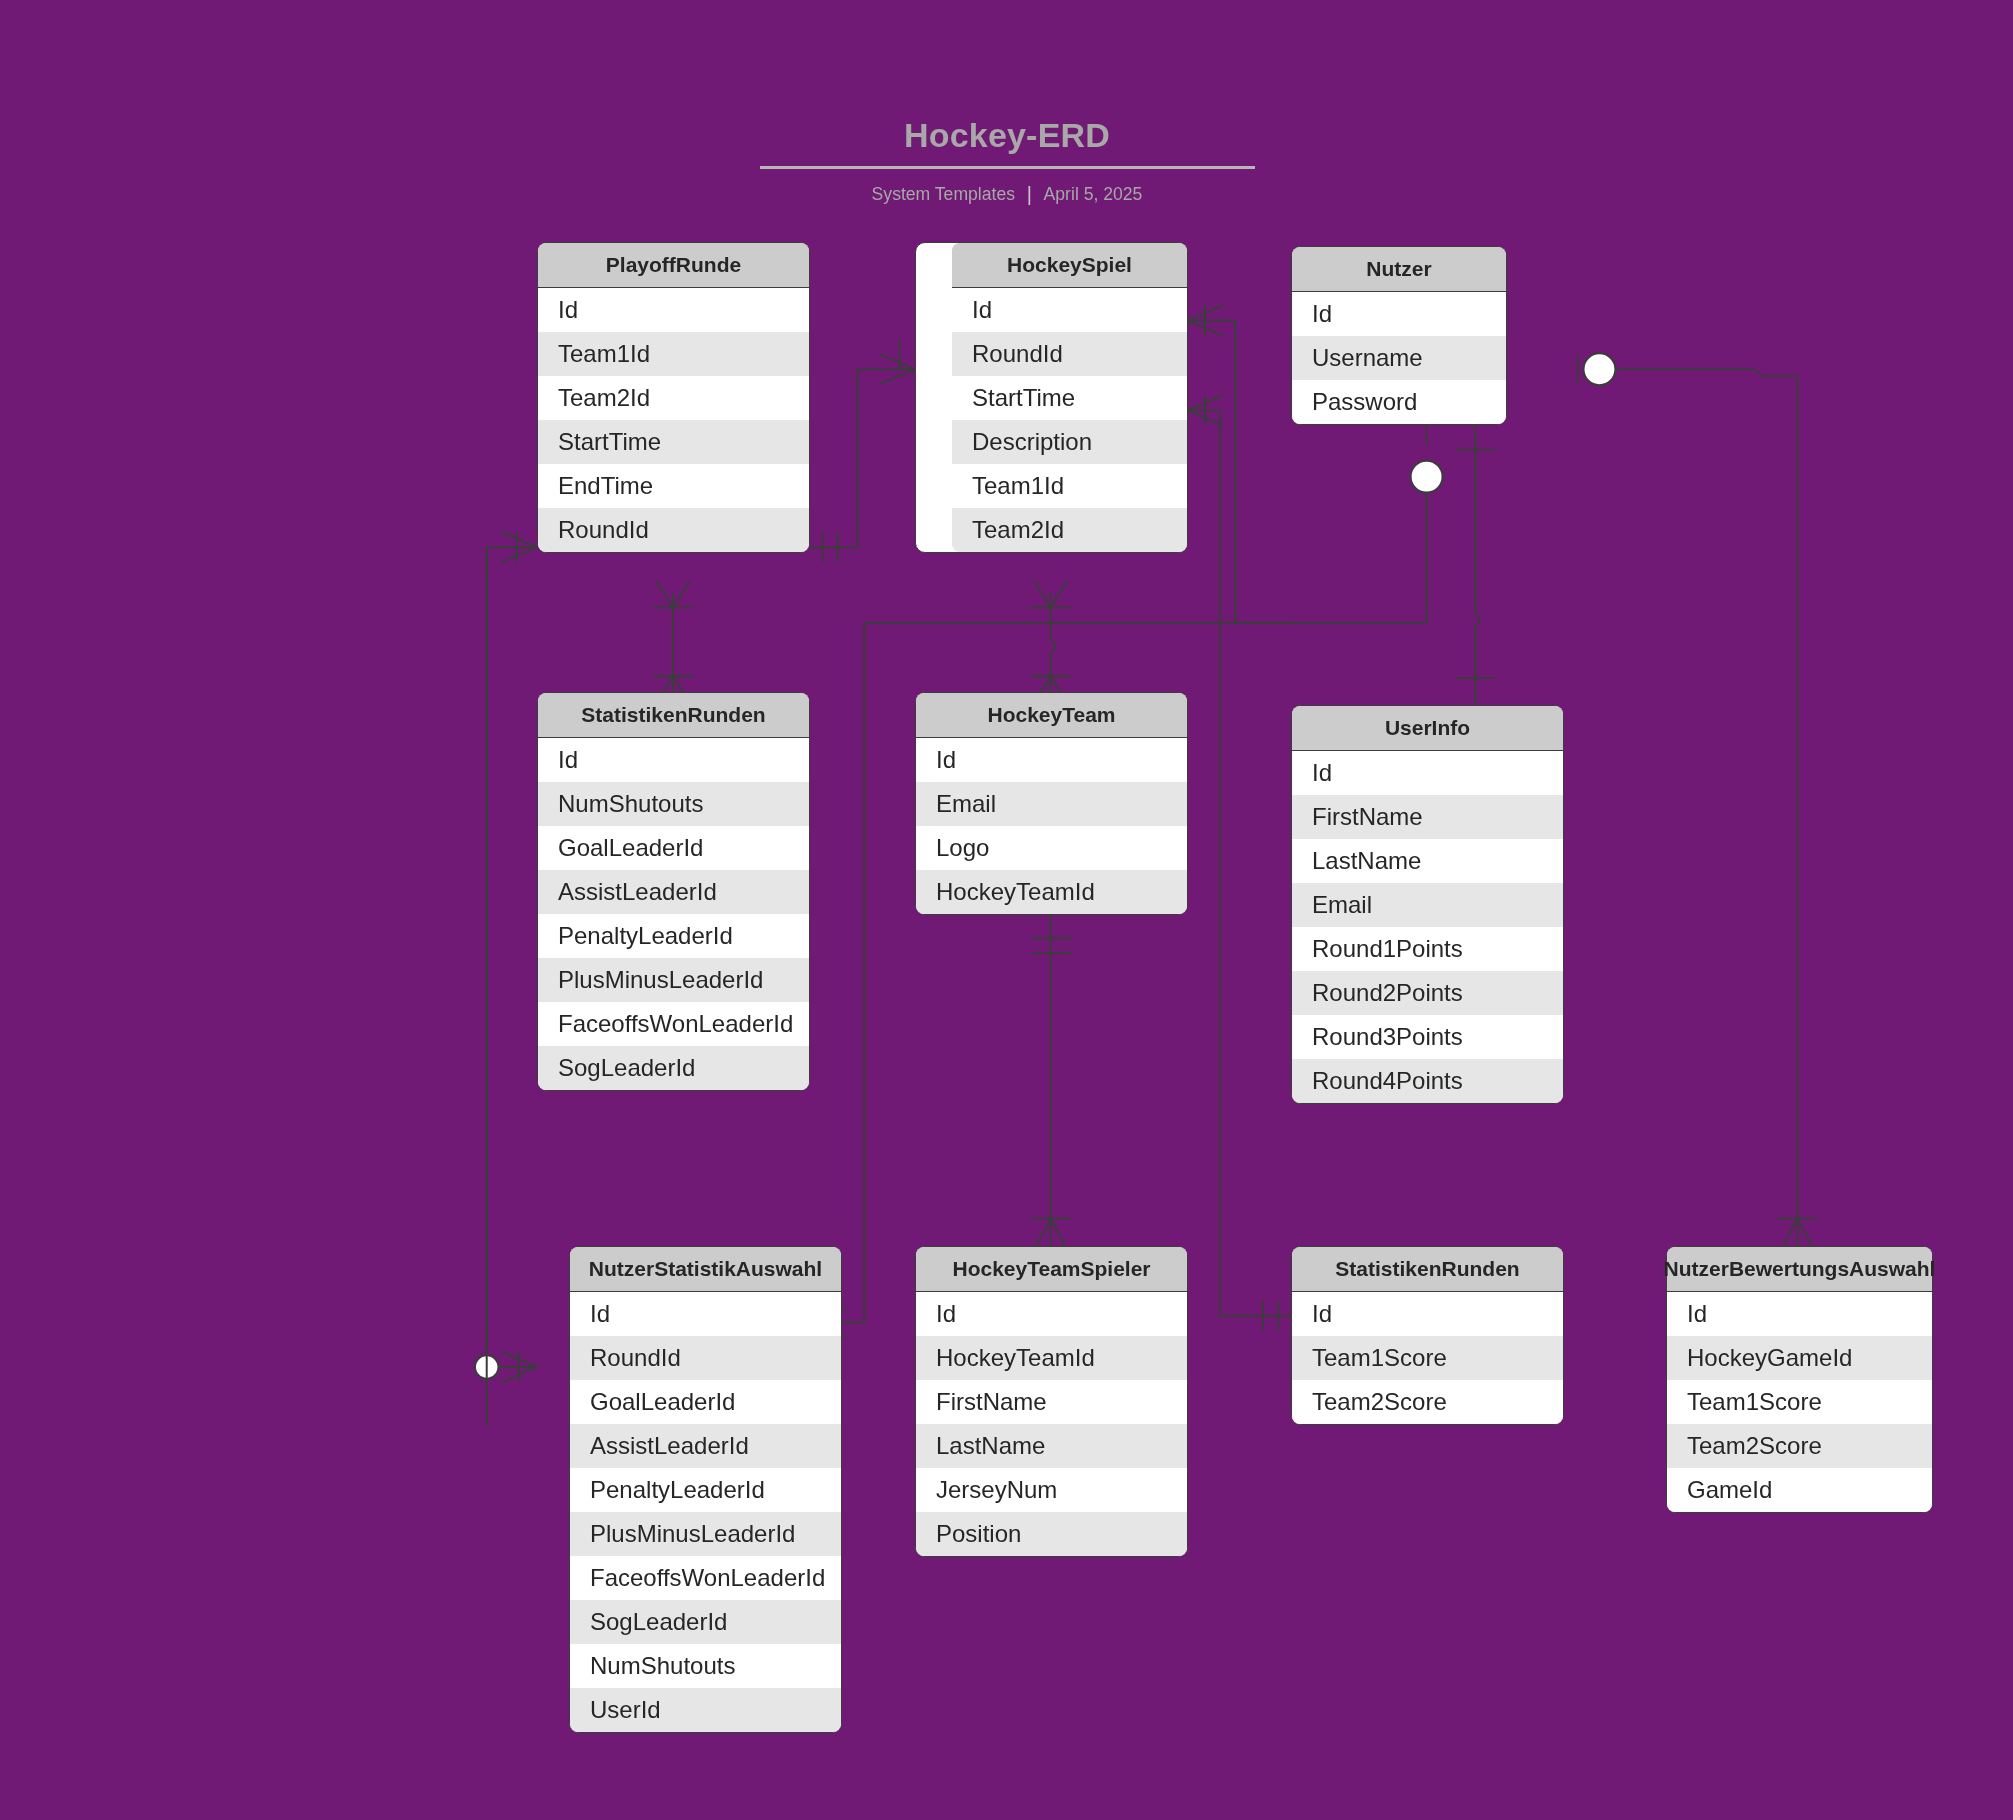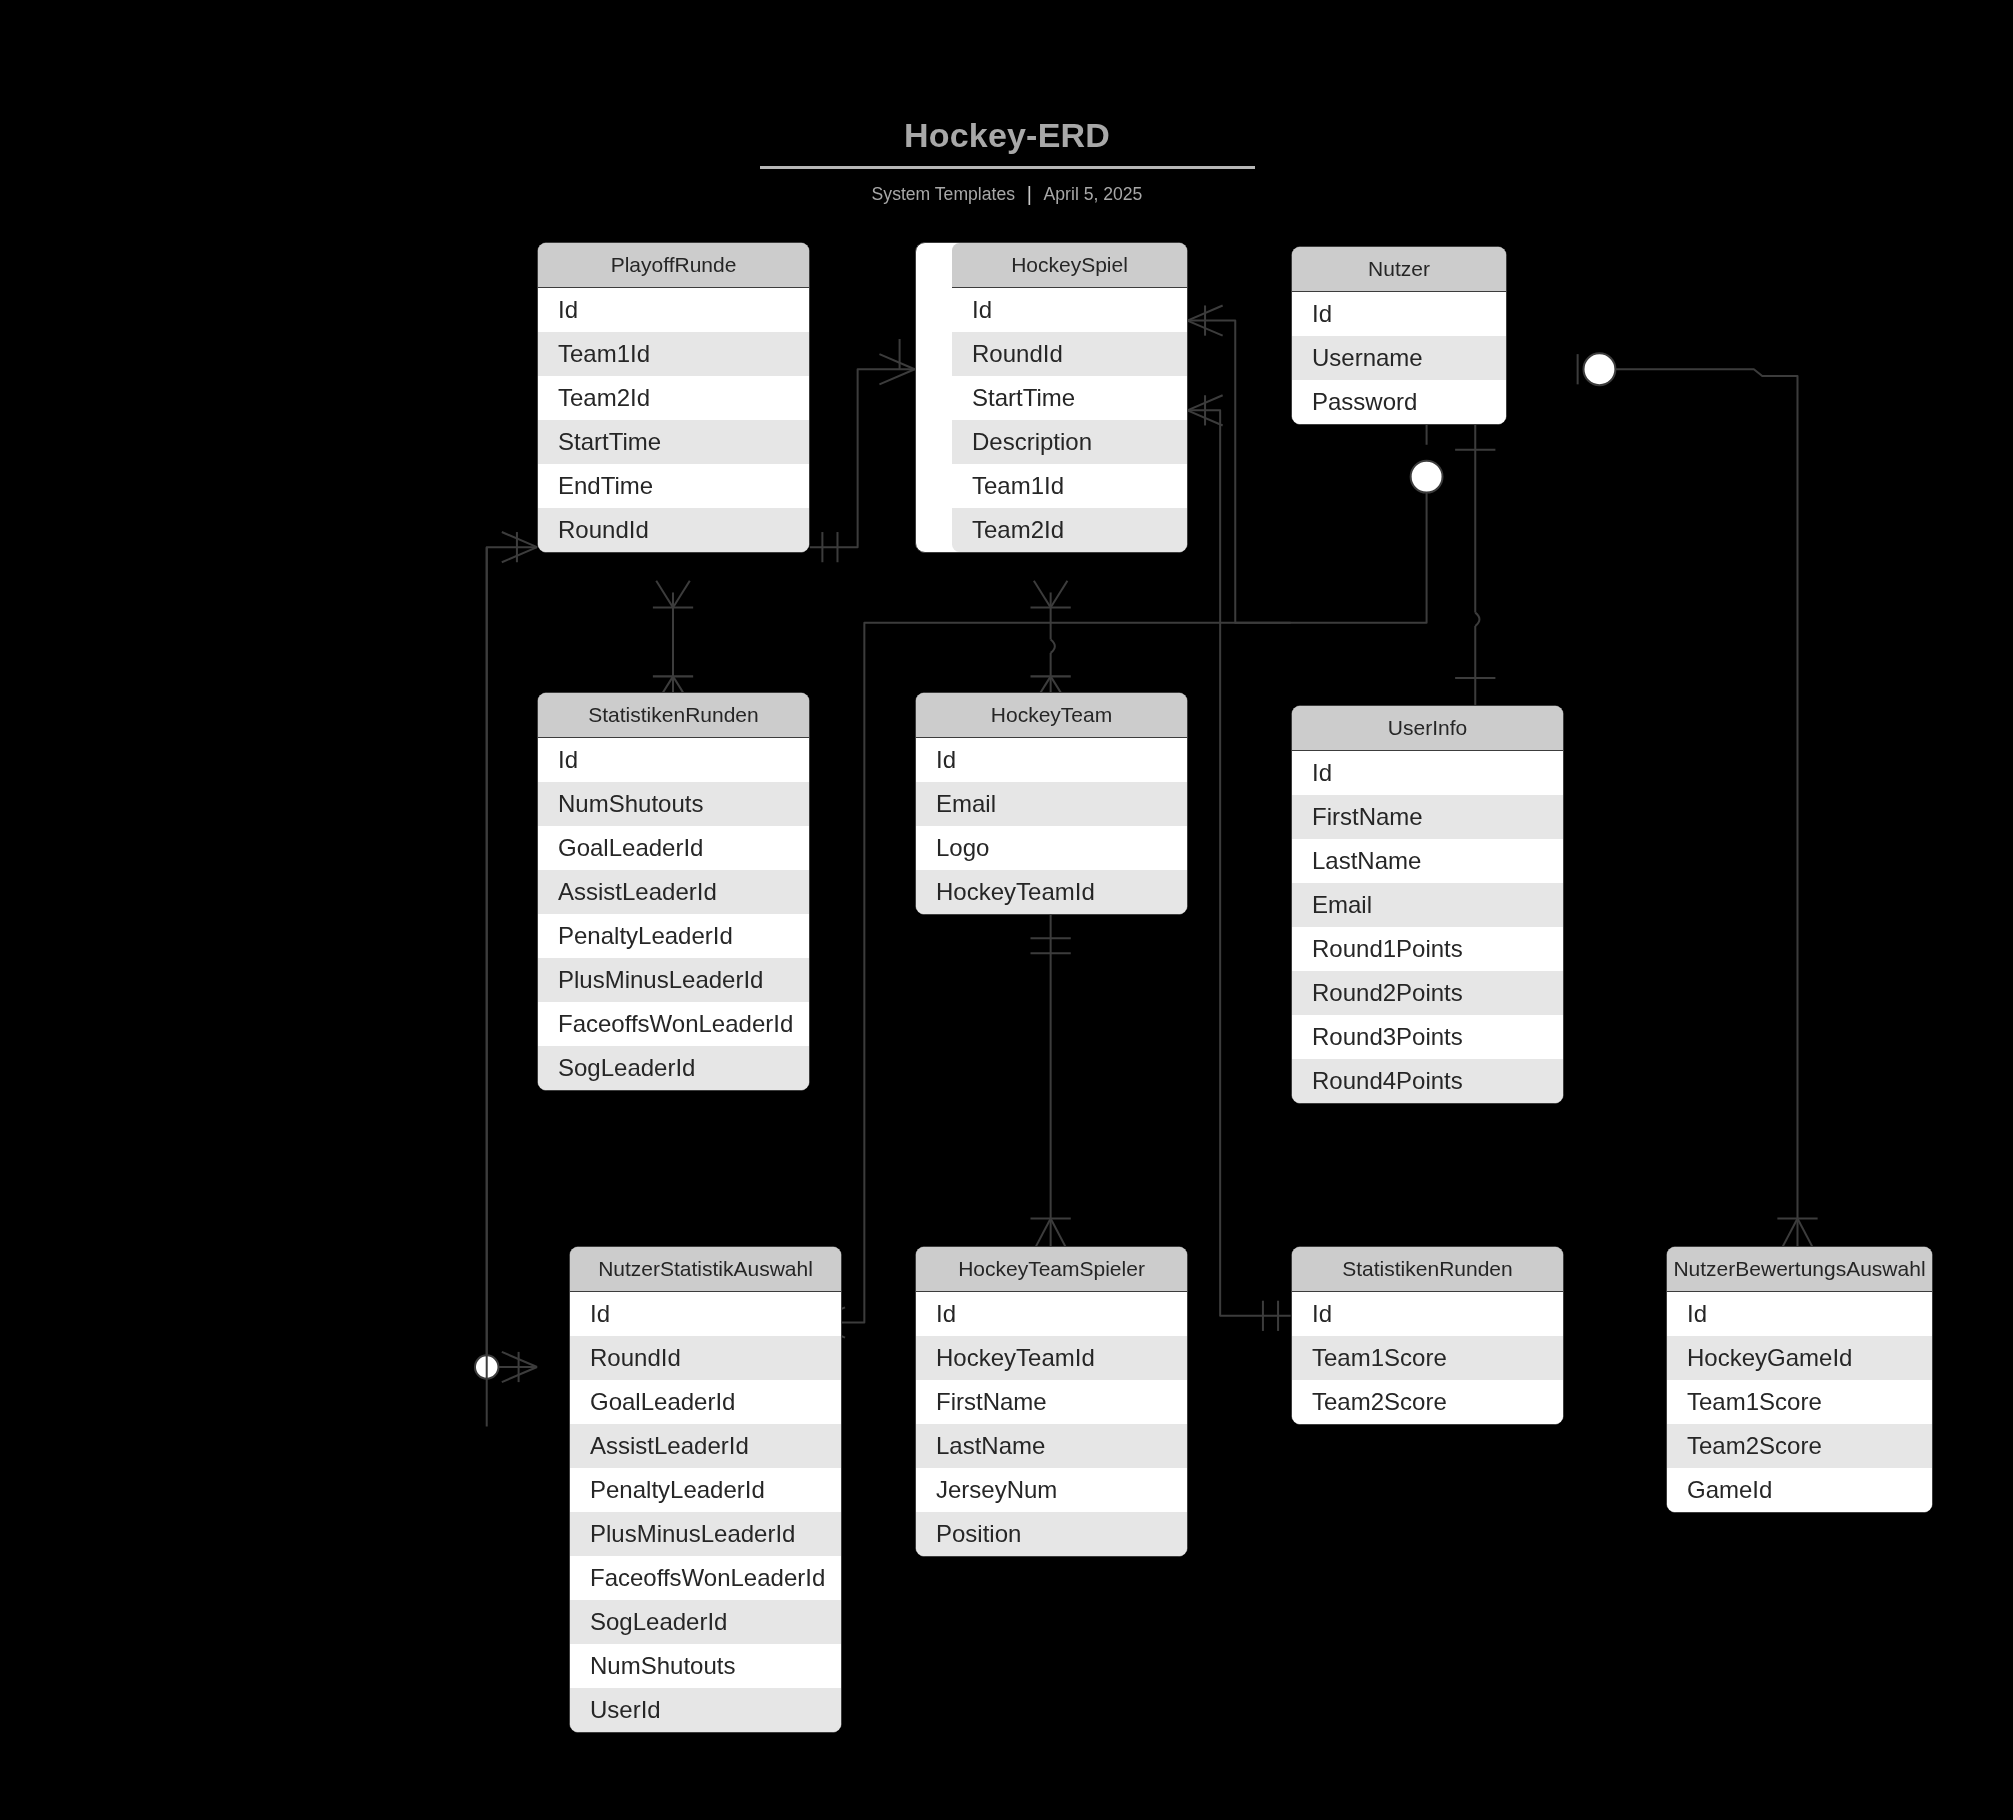--- a/index.html
+++ b/index.html
@@ -9,21 +9,21 @@
     background: #ffffff;
   }
   body {
     font-family: "Liberation Sans", sans-serif;
     -webkit-font-smoothing: antialiased;
   }
   #canvas {
     position: relative;
     width: 2014px;
     height: 1821px;
-    background: #000000;
+    background: #701a75;
     overflow: hidden;
   }
 
   
   .title-block {
     position: absolute;
     left: 0;
     top: 117px;
     width: 2014px;
     text-align: center;
@@ -93,20 +93,21 @@
     border-bottom: 1.8px solid #3c3c3c;
     border-top-left-radius: 7.6px;
     border-top-right-radius: 7.6px;
     display: flex;
     align-items: center;
     justify-content: center;
     font-size: 21px;
     color: #262626;
     white-space: nowrap;
     overflow: visible;
+    font-weight: bold;
   }
   .entity-rows {
     border-bottom-left-radius: 7.6px;
     border-bottom-right-radius: 7.6px;
     overflow: hidden;
   }
   .entity-row {
     height: 44px;
     display: flex;
     align-items: center;

